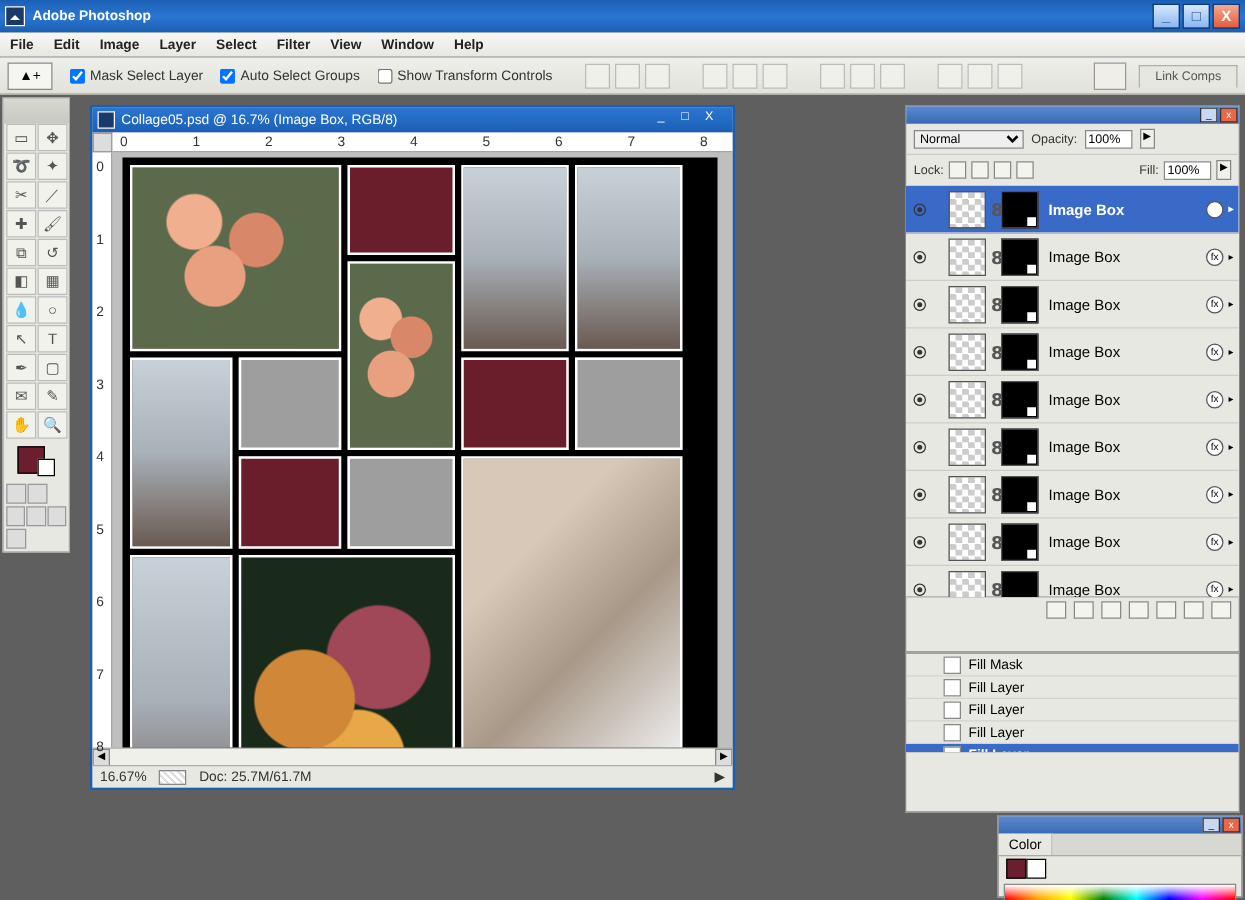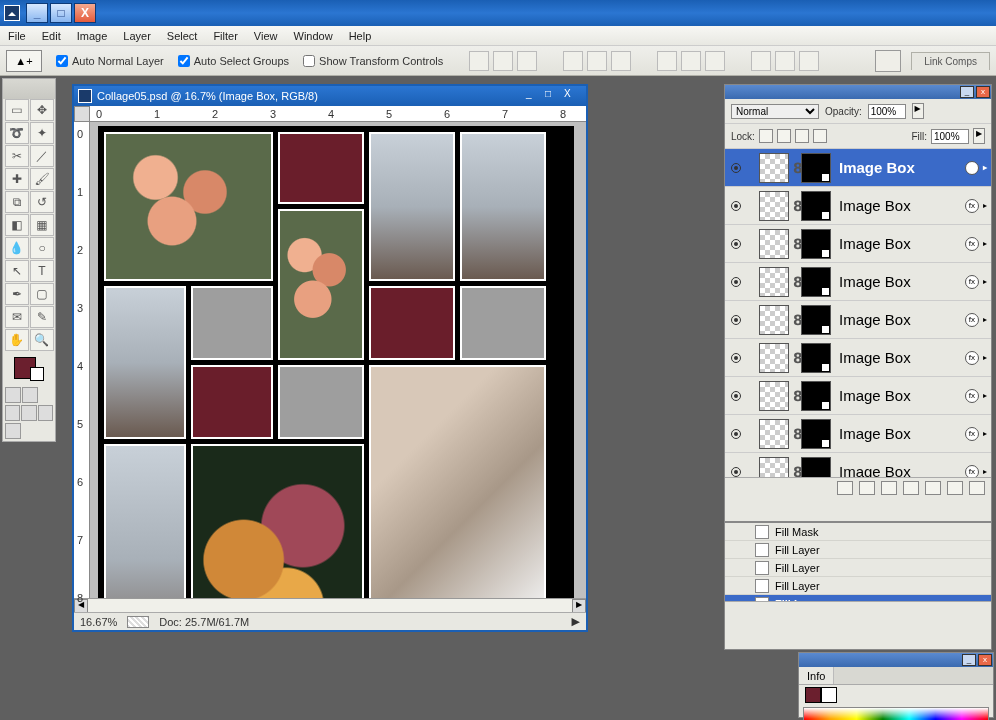--- a/index.html
+++ b/index.html
@@ -11,21 +11,21 @@
 .titlebar .app-icon::before { content: ""; position: absolute; border: 4px solid transparent; border-bottom-color: #fff; left: 3px; top: 2px; }
 .titlebar .title { font-weight: bold; flex: 1; }
 .titlebar .win-btns { display: flex; gap: 2px; }
 .titlebar .win-btn { width: 22px; height: 20px; border: 1px solid #0d3a78; display: flex; align-items: center; justify-content: center; font-weight: bold; font-size: 12px; }
 .titlebar .win-btn.min { background: linear-gradient(#d7e8ff,#89b6f0); color: #2a4a8a; }
 .titlebar .win-btn.max { background: linear-gradient(#d7e8ff,#89b6f0); color: #2a4a8a; }
 .titlebar .win-btn.close { background: linear-gradient(#f5a98f,#e45b3c); color: #fff; }
 
 
 .menubar { background: linear-gradient(#f7f7f4,#e8e8e2); height: 20px; display: flex; align-items: center; padding: 0 8px; border-bottom: 1px solid #ccc; }
-.menubar .menu-item { margin-right: 16px; color: #222; }
+.menubar .menu-item { margin-right: 16px; color: #222; font-weight: bold; }
 
 
 .optbar { background: linear-gradient(#efefeb,#e2e2db); height: 30px; display: flex; align-items: center; padding: 0 6px; border-bottom: 1px solid #b0b0a8; gap: 14px; }
 .optbar .tool-ind { width: 36px; height: 22px; border: 1px solid #888; background: #f5f5f1; display:flex;align-items:center;justify-content:center;}
 .optbar label { display:flex; align-items:center; gap:4px; color:#333; }
 .optbar input[type=checkbox]{ width:12px;height:12px;}
 .optbar .spacer-icons { display:flex; gap:4px; margin-left:12px;}
 .optbar .ico { width:20px;height:20px;border:1px solid #bbb;background:#f0f0ea;}
 .optbar .right { margin-left:auto; display:flex; align-items:center; gap:10px;}
 .optbar .palette-btn { width:26px;height:22px;border:1px solid #999;background:#efeee8;}
@@ -94,21 +94,21 @@
 .layers-panel .lockico{width:14px;height:14px;border:1px solid #888;background:#f4f4ee;}
 .layers-panel .layer-list{height:328px;overflow:auto;background:#e8e8e2;}
 .layers-panel .layer{display:flex;align-items:center;height:38px;border-bottom:1px solid #ccc;padding:0 4px;gap:4px;}
 .layers-panel .layer.sel{background:#3a6ac8;color:#fff;font-weight:bold;}
 .layers-panel .eye{width:14px;height:14px;position:relative;}
 .layers-panel .eye::before{content:"";position:absolute;inset:2px;border-radius:50%;border:1px solid #333;}
 .layers-panel .eye::after{content:"";position:absolute;left:5px;top:5px;width:4px;height:4px;background:#333;border-radius:50%;}
 .layers-panel .thumb{width:30px;height:30px;border:1px solid #555;background:repeating-conic-gradient(#ccc 0 25%,#fff 0 50%) 0 0/10px 10px;}
 .layers-panel .mask{width:30px;height:30px;border:1px solid #555;background:#000;position:relative;}
 .layers-panel .mask::after{content:"";position:absolute;right:1px;bottom:1px;width:7px;height:7px;background:#fff;}
-.layers-panel .lname{flex:1;font-size:15px;padding-left:4px;}
+.layers-panel .lname{flex:1;font-size:12px;padding-left:4px;}
 .layers-panel .fx{width:14px;height:14px;border-radius:50%;border:1px solid #555;background:#fff;font-size:8px;text-align:center;line-height:12px;}
 .layers-panel .chev{font-size:8px;}
 .layers-panel .bottom-icons{height:20px;border-top:1px solid #aaa;display:flex;align-items:center;justify-content:flex-end;gap:6px;padding:0 6px;}
 .layers-panel .bico{width:16px;height:14px;border:1px solid #888;background:#f4f4ee;}
 
 .history-panel{ left:724px; top:522px; width:268px; height:128px;}
 .history-panel .h-list{height:78px;overflow:auto;}
 .history-panel .h-item{display:flex;align-items:center;height:18px;padding:0 6px;gap:6px;border-bottom:1px solid #d4d4ce;font-size:10px;}
 .history-panel .h-item.sel{background:#3a6ac8;color:#fff;font-weight:bold;}
 .history-panel .h-ico{width:14px;height:14px;border:1px solid #888;background:#fff;}
@@ -118,20 +118,21 @@
 .color-panel .ramp{height:24px;margin:4px;border:1px solid #888;background:linear-gradient(90deg,red,orange,yellow,green,cyan,blue,magenta,red),linear-gradient(#fff,transparent 50%,#000);background-blend-mode:screen;}
 .color-panel .cswatch{display:flex;gap:-2px;margin:2px 6px;}
 .color-panel .cs{width:16px;height:16px;border:1px solid #000;}
 
 </style>
 </head>
 <body>
 
 <div class="titlebar">
   <div class="app-icon"></div>
+  <div class="title">Adobe Photoshop</div>
   <div class="win-btns">
     <div class="win-btn min">_</div>
     <div class="win-btn max">□</div>
     <div class="win-btn close">X</div>
   </div>
 </div>
 
 <div class="menubar">
   <span class="menu-item">File</span>
   <span class="menu-item">Edit</span>
@@ -141,21 +142,21 @@
   <span class="menu-item">Filter</span>
   <span class="menu-item">View</span>
   <span class="menu-item">Window</span>
   <span class="menu-item">Help</span>
 </div>
 
 <div class="optbar">
   <div class="tool-ind">▲+</div>
   <label>
       <input type="checkbox" checked="" style="">
-      <span>Auto Normal Layer</span>
+      <span>Mask Select Layer</span>
     </label>
   <label>
       <input type="checkbox" checked="" style="">
       <span>Auto Select Groups</span>
     </label>
   <label>
       <input type="checkbox" style="">
       <span>Show Transform Controls</span>
     </label>
   <div class="spacer-icons">
@@ -455,20 +456,20 @@
     <div class="bico"></div>
   </div>
 </div>
 
 <div class="panel color-panel">
   <div class="p-titleb">
     <div class="pb min">_</div>
     <div class="pb close">x</div>
   </div>
   <div class="tabs">
-    <div class="tab active">Info</div>
+    <div class="tab active">Color</div>
   </div>
   <div class="cswatch">
     <div class="cs" style="background:#6b1f2e"></div>
     <div class="cs" style="background:#fff"></div>
   </div>
   <div class="ramp"></div>
 </div>
 
 </body></html>

